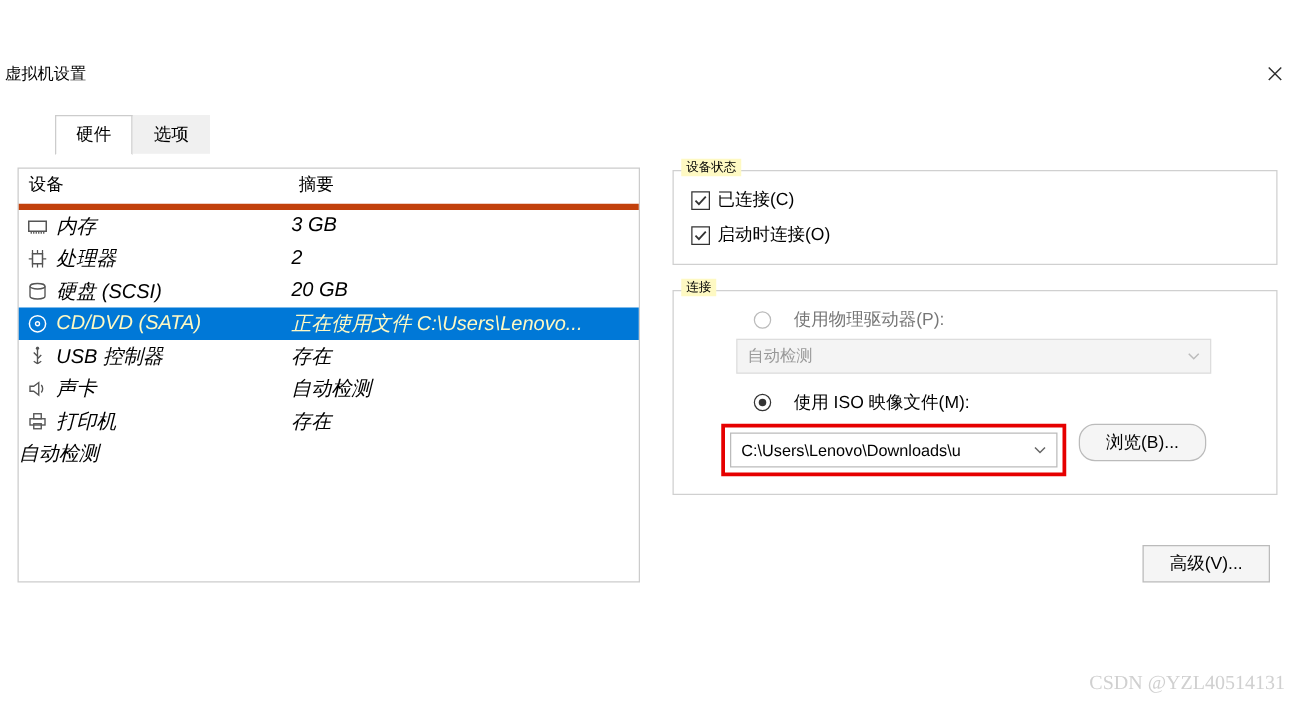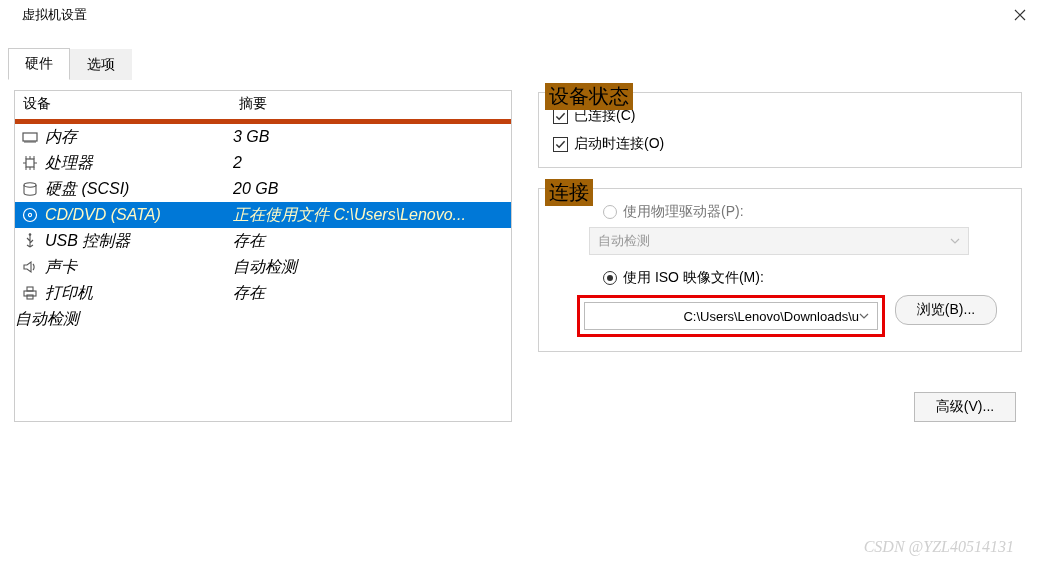--- a/index.html
+++ b/index.html
@@ -1,22 +1,22 @@
 <!DOCTYPE html>
 <html><head>
 <meta charset="utf-8">
 <style>
 * { box-sizing: border-box; margin: 0; padding: 0; font-family: "Microsoft YaHei", "Segoe UI", sans-serif; }
 body { background: #fff; width: 1042px; height: 564px; overflow: hidden; position: relative; }
 
-.titlebar { display: flex; align-items: center; justify-content: space-between; height: 30px; padding: 0 0 0 22px; font-size: 13px; }
+.titlebar { display: flex; align-items: center; justify-content: space-between; height: 30px; padding: 0 0 0 4px; font-size: 13px; margin-top: 44px; }
 .titlebar .close { width: 44px; height: 30px; display: flex; align-items: center; justify-content: center; cursor: pointer; }
 .close svg { width: 12px; height: 12px; }
 
-.tabs { display: flex; align-items: center; padding-left: 8px; margin-top: 18px; }
+.tabs { display: flex; align-items: flex-start; padding-left: 32px; margin-top: 18px; margin-left: 12px; }
 .tab { padding: 6px 16px; font-size: 14px; border: 1px solid transparent; border-bottom: none; cursor: pointer; position: relative; background: #f0f0f0; }
 .tab.active { background: #fff; border-color: #ccc; border-bottom: 1px solid #fff; z-index: 2; }
 .tab.inactive { background: #f0f0f0; }
 
 .content { display: flex; padding: 10px 14px 0 14px; gap: 20px; }
 
 .left-panel { width: 498px; border: 1px solid #ccc; background: #fff; }
 .dev-table { width: 100%; }
 .dev-header { display: flex; border-bottom: 5px solid #c2410c; font-size: 14px; }
 .dev-header .col-dev { width: 218px; padding: 4px 6px 6px 8px; }
@@ -24,45 +24,45 @@
 .dev-row { display: flex; align-items: center; font-size: 16px; height: 26px; cursor: pointer; font-style: italic; }
 .dev-row .col-dev { width: 218px; display: flex; align-items: center; gap: 6px; padding-left: 6px; }
 .dev-row .col-sum { flex: 1; padding-left: 0; white-space: nowrap; overflow: hidden; text-overflow: ellipsis; }
 .dev-row.selected { background: #0078d7; color: #fef9c3; }
 .icon-slot { width: 18px; height: 18px; display: flex; align-items: center; justify-content: center; color: #555; }
 .dev-row.selected .icon-slot { color: #fff; }
 .icon-slot svg { width: 16px; height: 16px; }
 
 .right-panel { flex: 1; padding: 2px 6px 0 6px; }
 .group { margin-bottom: 20px; border: 1px solid #d0d0d0; padding: 14px 14px 14px 14px; position: relative; }
-.group-title { position: absolute; top: -10px; left: 6px; background: #a16207; padding: 0 4px; font-size: 20px; font-family: Liberation Mono, monospace; }
+.group-title { position: absolute; top: -10px; left: 6px; background: #fef9c3; padding: 0 4px; font-size: 10px; font-family: Liberation Mono, monospace; }
 .check-row { display: flex; align-items: center; gap: 6px; font-size: 14px; margin-bottom: 10px; }
 .check-row:last-child { margin-bottom: 0; }
 .check-box { width: 15px; height: 15px; border: 1px solid #333; display: flex; align-items: center; justify-content: center; cursor: pointer; }
 .check-box svg { width: 11px; height: 11px; }
 
-.radio-row { display: flex; align-items: center; gap: 6px; font-size: 14px; margin-bottom: 6px; }
+.radio-row { display: flex; align-items: center; gap: 18px; font-size: 14px; margin-bottom: 6px; }
 .radio { width: 14px; height: 14px; border: 1px solid #333; border-radius: 50%; display: flex; align-items: center; justify-content: center; cursor: pointer; }
 .radio .dot { width: 6px; height: 6px; background: #333; border-radius: 50%; }
 
 .combo { height: 28px; border: 1px solid #bbb; background: #fff; display: flex; align-items: center; justify-content: space-between; padding: 0 8px; font-size: 13px; cursor: pointer; }
 .combo.disabled { background: #f4f4f4; color: #999; border-color: #ddd; cursor: default; }
 .chev { width: 10px; height: 10px; }
 
 .physical-indent { margin-left: 36px; margin-top: 6px; margin-bottom: 14px; }
 
 .iso-row { display: flex; align-items: flex-start; gap: 10px; margin-left: 24px; margin-top: 8px; }
 .highlight-box { border: 3px solid #e60000; padding: 4px; }
-.iso-combo { width: 294px; justify-content: flex-end; }
+.iso-combo { width: 262px; }
 .browse-btn, .adv-btn { height: 30px; border: 1px solid #bbb; background: #f5f5f5; font-size: 14px; cursor: pointer; padding: 0 14px; }
 .browse-btn { width: 102px; border-radius: 13px; }
 .adv-btn { width: 102px; }
 .btn-row-right { display: flex; justify-content: flex-end; margin-top: 40px; padding-right: 6px; }
 
-.watermark { position: absolute; right: 28px; bottom: 8px; color: #d0d0d0; font-size: 16px; font-style: italic; font-family: Georgia, serif; pointer-events: none; }
+.watermark { position: absolute; right: 14px; bottom: 8px; color: #d0d0d0; font-size: 16px; font-family: Georgia, serif; pointer-events: none; }
 </style>
 </head>
 <body>
 
 <div class="titlebar">
   <span>虚拟机设置</span>
   <div class="close">
     <svg viewBox="0 0 12 12">
         <path d="M1 1 L11 11 M11 1 L1 11" stroke="#333" stroke-width="1.2" fill="none"></path>
       </svg>

